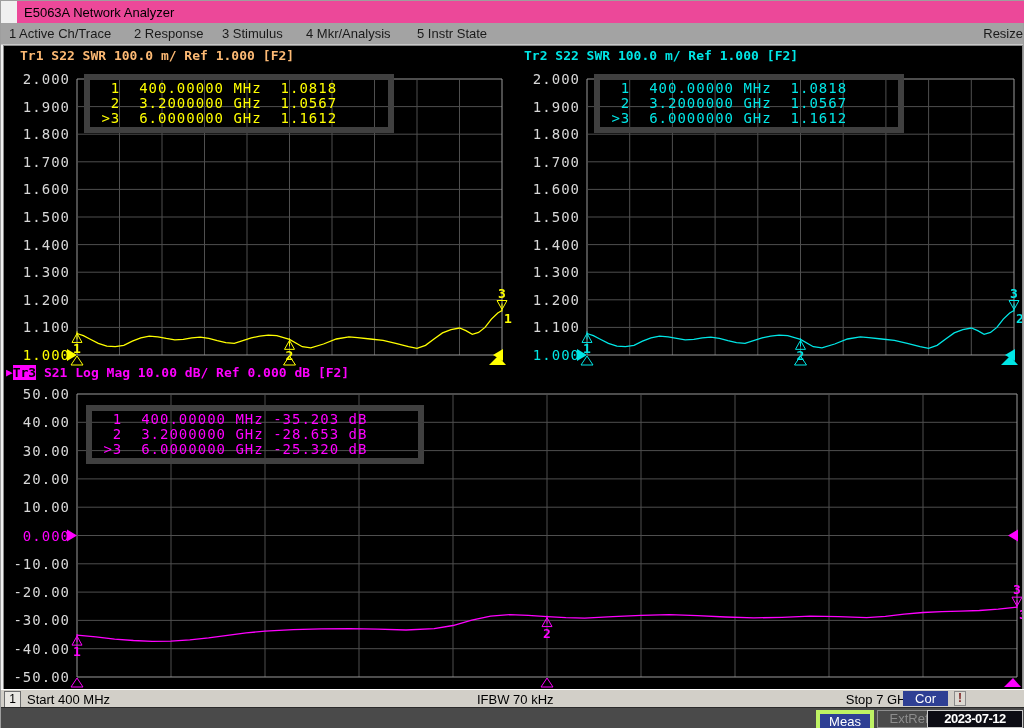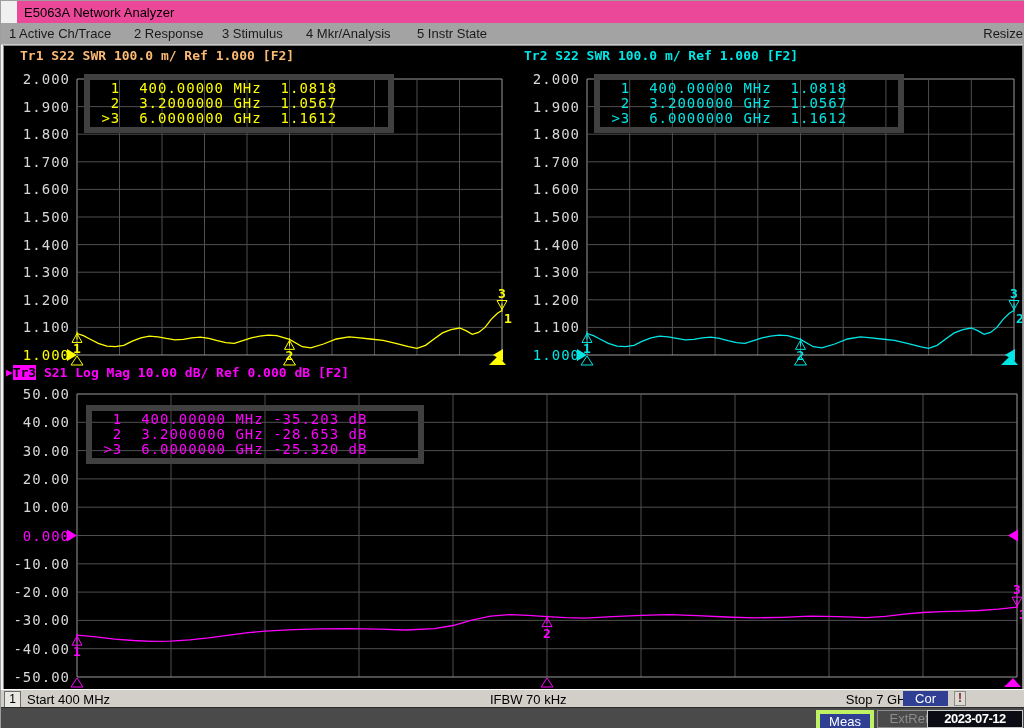--- a/index.html
+++ b/index.html
@@ -30,21 +30,21 @@
     font-size:14px;letter-spacing:1px;line-height:15px;white-space:pre;padding:1px 4px 1px 2px;}
   .mt-tr1{left:80px;top:28px;width:292px;color:#ffff00;}
   .mt-tr2{left:590px;top:28px;width:292px;color:#00e6e6;}
   .mt-tr3{left:82px;top:343px;width:320px;color:#ff00ff;margin-top:16px;}
   
   .statusbar{position:absolute;left:0;top:688px;width:1024px;height:18px;background:#d2cfc8;
     border-top:1px solid #ffffff;font-size:13px;color:#000;}
   .chbox{position:absolute;left:3px;top:1px;width:15px;height:15px;border:1px solid #6e6e6e;
     background:#e9e7e2;text-align:center;line-height:15px;font-size:12px;}
   .start{position:absolute;left:26px;top:2px;}
-  .ifbw{position:absolute;left:476px;top:2px;margin-left:13px;}
+  .ifbw{position:absolute;left:476px;top:2px;}
   .stop{position:absolute;right:112px;top:2px;}
   .corbadge{position:absolute;right:77px;top:1px;background:#2e3f94;color:#fff;
     padding:0 12px;height:15px;line-height:15px;font-size:13px;}
   .alertbadge{position:absolute;right:59px;top:1px;border:1px solid #8a8a8a;background:#dcd9d2;
     color:#7a1f1f;font-weight:bold;padding:0 3px;height:13px;line-height:13px;font-size:12px;}
   
   .instbar{position:absolute;left:0;top:706px;width:1024px;height:22px;background:#4a4a4a;
     border-top:1px solid #2a2a2a;}
   .instbar .badge{position:absolute;top:2px;height:16px;line-height:16px;font-size:13px;
     text-align:center;}

